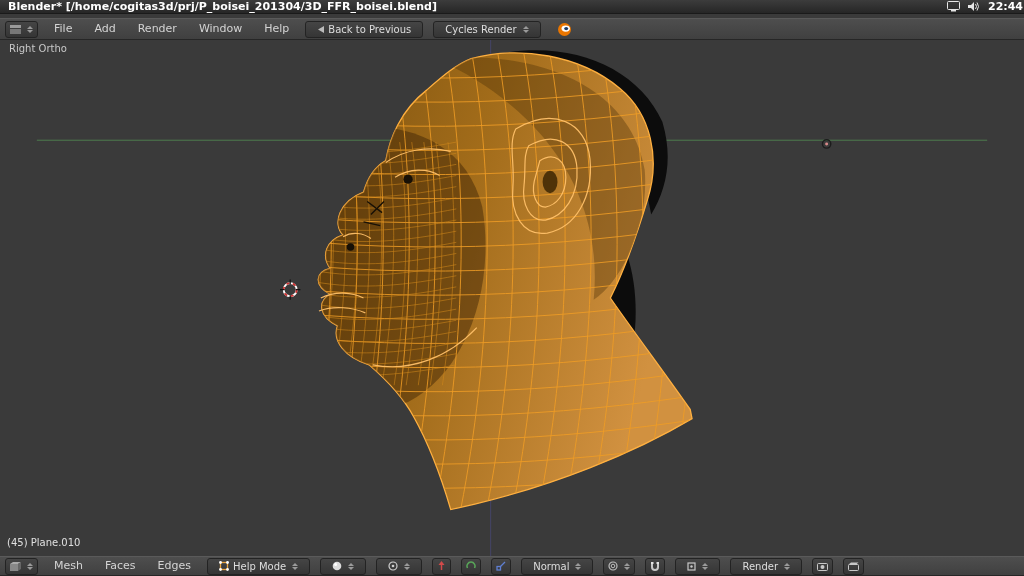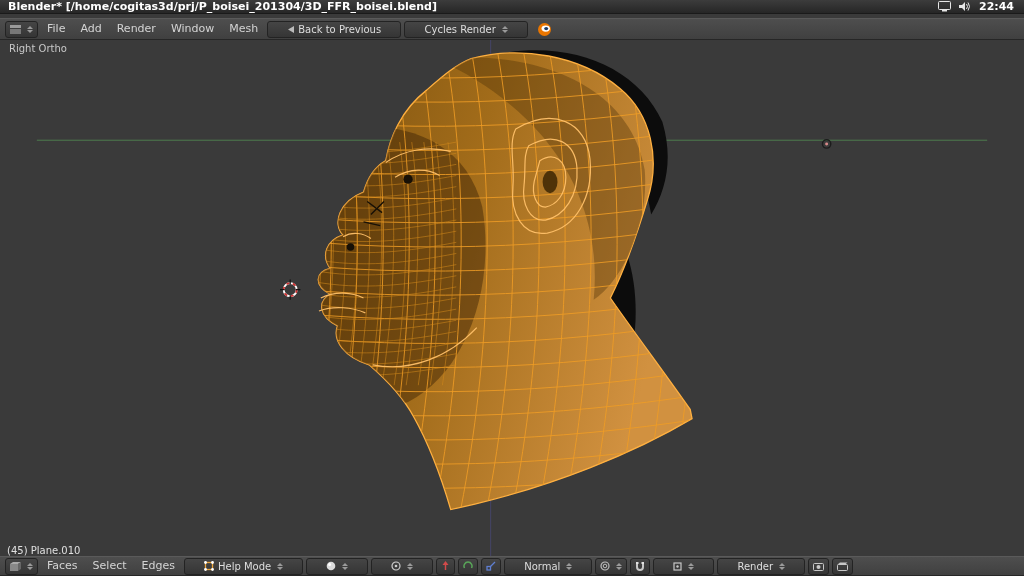--- a/index.html
+++ b/index.html
@@ -9,50 +9,50 @@
     -webkit-font-smoothing:antialiased;
   }
   
   #titlebar{
     position:absolute;top:0;left:0;width:1024px;height:14px;
     background:linear-gradient(#3c3c3c,#262626);
     display:flex;align-items:center;color:#fff;
     border-bottom:1px solid #1a1a1a;box-sizing:border-box;
   }
   #titlebar .title{font-size:11px;font-weight:bold;padding-left:8px;white-space:nowrap;}
-  #titlebar .tray{margin-left:auto;display:flex;align-items:center;gap:8px;padding-right:10px;}
+  #titlebar .tray{margin-left:auto;display:flex;align-items:center;gap:8px;padding-right:1px;}
   #titlebar .time{font-size:11px;font-weight:bold;}
   
   .bheader{
     position:absolute;left:0;width:1024px;
     background:linear-gradient(#4e4e4e,#404040);
     border-top:1px solid #5a5a5a;border-bottom:1px solid #262626;
-    box-sizing:border-box;display:flex;align-items:center;gap:3px;padding:0 5px;
+    box-sizing:border-box;display:flex;align-items:center;gap:10px;padding:0 5px;
   }
   #infoheader{top:18px;height:22px;}
   #toolheader{top:556px;height:20px;}
   .menu{font-size:11px;color:#d4d4d4;padding:0 6px;cursor:default;line-height:20px;}
   .btn,.dd,.iconbtn{
     display:flex;align-items:center;gap:4px;
     background:linear-gradient(#454545,#353535);
     border:1px solid #232323;border-radius:3px;
-    height:15px;padding:0 19px;font-size:10px;color:#dedede;cursor:default;
+    height:15px;padding:0 11px;font-size:10px;color:#dedede;cursor:default;
   }
   .iconbtn{padding:0 4px;}
   .arrs{display:flex;flex-direction:column;justify-content:center;gap:1px;margin-left:2px;}
   .arr-up{width:0;height:0;border-left:3px solid transparent;border-right:3px solid transparent;border-bottom:3px solid #9a9a9a;}
   .arr-dn{width:0;height:0;border-left:3px solid transparent;border-right:3px solid transparent;border-top:3px solid #9a9a9a;}
   .stats{font-size:10px;color:#c9c9c9;white-space:nowrap;margin-left:6px;}
   
   #viewport{
     position:absolute;top:40px;left:0;width:1024px;height:516px;
     background:#3a3a3a;overflow:hidden;
   }
   #viewlabel{position:absolute;top:3px;left:9px;font-size:10px;color:#c8c8c8;}
-  #objlabel{position:absolute;bottom:0;left:7px;font-size:10px;color:#e0e0e0;}
+  #objlabel{position:absolute;bottom:8px;left:7px;font-size:10px;color:#e0e0e0;}
   #meshsvg{position:absolute;top:0;left:0;}
   .wirec path{stroke:#ef9c26;stroke-width:1.05;fill:none;opacity:.88;}
   .wiref path{stroke:#d2881c;stroke-width:.7;fill:none;opacity:.85;}
   .feat path{stroke:#ffc068;stroke-width:1.3;fill:none;opacity:.95;}
 </style>
 </head>
 <body>
 
 <div id="titlebar">
   <span class="title">Blender* [/home/cogitas3d/prj/P_boisei_201304/3D_FFR_boisei.blend]</span>
@@ -78,28 +78,28 @@
     </svg>
     <span class="arrs">
         <span class="arr-up"></span>
         <span class="arr-dn"></span>
       </span>
   </span>
   <span class="menu">File</span>
   <span class="menu">Add</span>
   <span class="menu">Render</span>
   <span class="menu">Window</span>
-  <span class="menu">Mesh</span>
+  <span class="menu">Help</span>
   <span class="btn">
     <svg width="7" height="7" viewBox="0 0 7 7">
         <polygon points="7,0 7,7 1,3.5" fill="#bbb"></polygon>
       </svg>
     <span>Back to Previous</span>
   </span>
-  <span class="dd" style="min-width:84px;justify-content:center;">
+  <span class="dd" style="min-width:84px;justify-content:flex-start;">
     <span>Cycles Render</span>
     <span class="arrs">
         <span class="arr-up"></span>
         <span class="arr-dn"></span>
       </span>
   </span>
   <svg width="15" height="15" viewBox="0 0 15 15" style="margin-left:6px;">
     <circle cx="7.5" cy="7.5" r="6.5" fill="#ea7600"></circle>
     <ellipse cx="8.7" cy="6.6" rx="4.2" ry="3.1" fill="#fff"></ellipse>
     <ellipse cx="9.2" cy="6.6" rx="2" ry="1.7" fill="#1b3a66"></ellipse>
@@ -254,22 +254,22 @@
     <svg width="11" height="9" viewBox="0 0 11 9">
       <rect x="0" y="2" width="8" height="7" fill="#888"></rect>
         <polygon points="0,2 3,0 11,0 8,2" fill="#aaa"></polygon>
         <polygon points="8,2 11,0 11,7 8,9" fill="#666"></polygon>
     </svg>
     <span class="arrs">
         <span class="arr-up"></span>
         <span class="arr-dn"></span>
       </span>
   </span>
+  <span class="menu">Mesh</span>
   <span class="menu">Faces</span>
-  <span class="menu">Select</span>
   <span class="menu">Edges</span>
 
   <span class="dd">
     <svg width="10" height="10" viewBox="0 0 10 10">
       <rect x="1.5" y="1.5" width="7" height="7" fill="none" stroke="#e8a33c" stroke-width="1.3"></rect>
       <circle cx="1.5" cy="1.5" r="1.4" fill="#fff"></circle>
         <circle cx="8.5" cy="1.5" r="1.4" fill="#fff"></circle>
       <circle cx="1.5" cy="8.5" r="1.4" fill="#fff"></circle>
         <circle cx="8.5" cy="8.5" r="1.4" fill="#fff"></circle>
     </svg>

